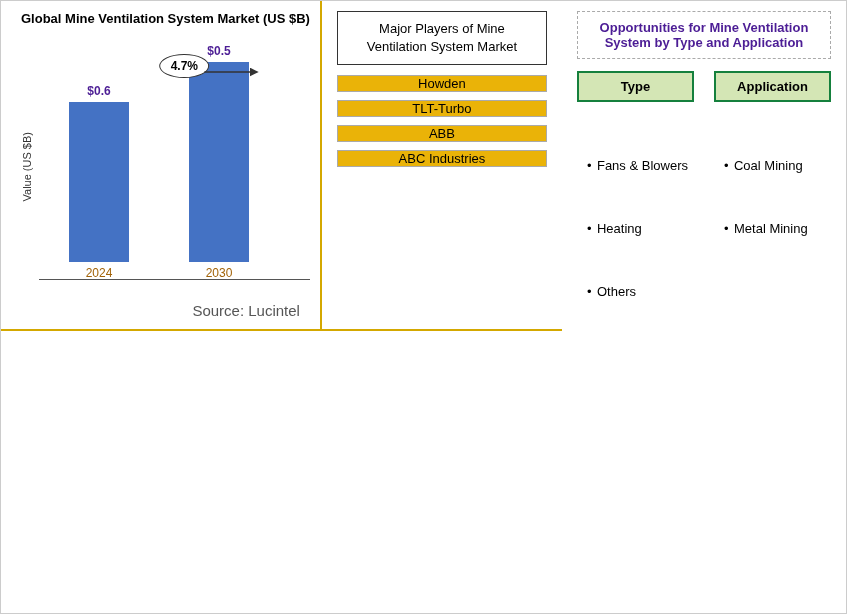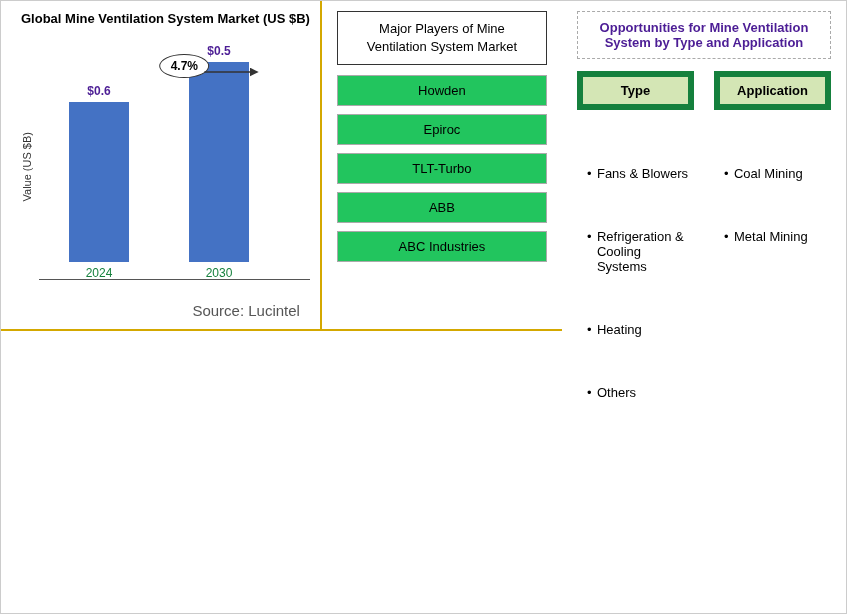--- a/index.html
+++ b/index.html
@@ -93,21 +93,21 @@
       margin-bottom: 4px;
     }
 
     .bar {
       width: 60px;
       background: #4472c4;
     }
 
     .bar-label-bottom {
       font-size: 12px;
-      color: #15803d;
+      color: #a16207;
       margin-top: 4px;
     }
 
     .x-axis-line {
       position: absolute;
       bottom: 20px;
       left: 0;
       right: 0;
       height: 1px;
       background: #555;
@@ -159,25 +159,25 @@
       padding: 8px 12px;
       margin-bottom: 10px;
       width: 100%;
       line-height: 1.4;
     }
 
     .player-item {
       border: 1px solid #aaa;
       width: 100%;
       text-align: center;
-      padding: 7px 6px;
+      padding: 0 6px;
       margin-bottom: 8px;
       font-size: 13px;
       color: #000;
-      background: #22c55e;
+      background: #eab308;
     }
 
     
     .bottom-section {
       flex: 1;
       padding: 10px 15px;
       display: flex;
       flex-direction: column;
     }
 
@@ -199,21 +199,21 @@
     }
 
     .column {
       flex: 1;
       display: flex;
       flex-direction: column;
     }
 
     .column-header {
       background: #d4e6b5;
-      border: 6px solid #15803d;
+      border: 2px solid #15803d;
       text-align: center;
       font-weight: bold;
       font-size: 13px;
       padding: 6px;
       margin-bottom: 8px;
     }
 
     .column-items {
       list-style: none;
       padding: 0 0 0 10px;
@@ -279,38 +279,36 @@
           </div>
         </div>
       </div>
 
       <div class="source-text">Source: Lucintel</div>
     </div>
 
     <div class="players-section">
       <div class="players-title">Major Players of Mine Ventilation System Market</div>
       <div class="player-item">Howden</div>
-      <div class="player-item">Epiroc</div>
       <div class="player-item">TLT-Turbo</div>
       <div class="player-item">ABB</div>
       <div class="player-item">ABC Industries</div>
     </div>
 
   </div>
 
   <div class="bottom-section">
     <div class="bottom-title">Opportunities for Mine Ventilation System by Type and Application</div>
 
     <div class="bottom-columns">
 
       <div class="column">
         <div class="column-header">Type</div>
         <ul class="column-items">
           <li>Fans &amp; Blowers</li>
-          <li>Refrigeration &amp; Cooling Systems</li>
           <li>Heating</li>
           <li>Others</li>
         </ul>
       </div>
 
       <div class="column">
         <div class="column-header">Application</div>
         <ul class="column-items">
           <li>Coal Mining</li>
           <li>Metal Mining</li>

